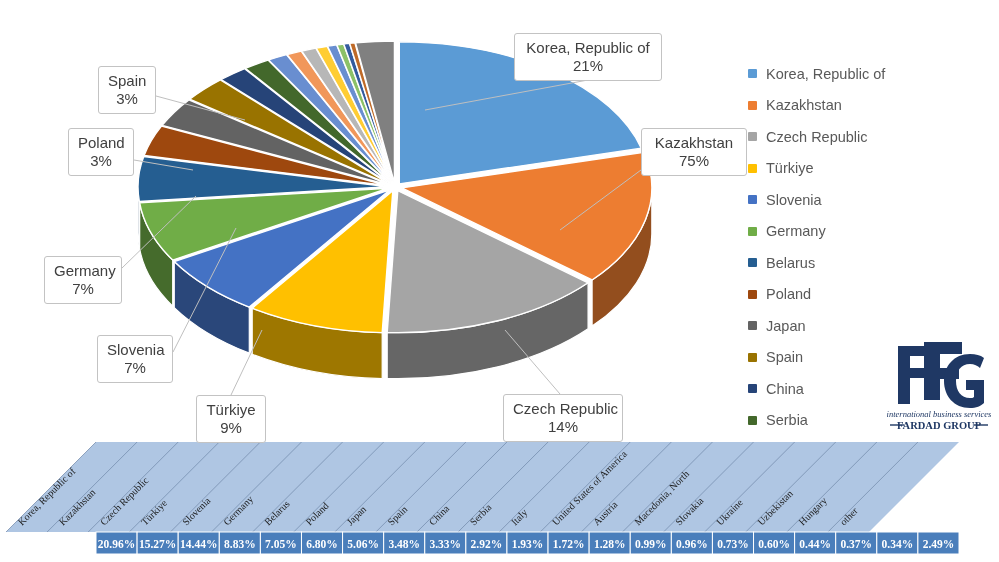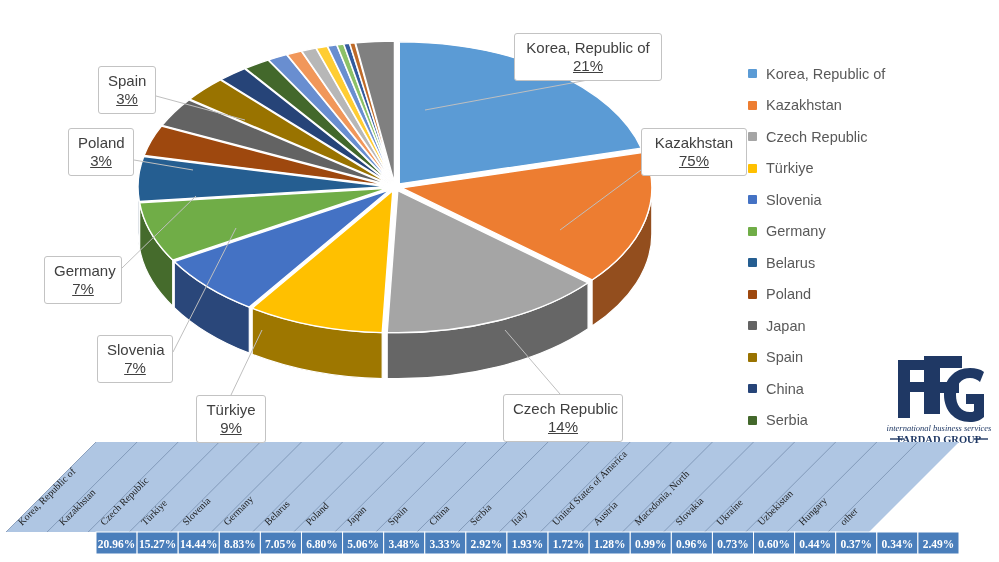--- a/index.html
+++ b/index.html
@@ -25,35 +25,35 @@
     color:#404040;
     font-size:15px;
     line-height:1.18;
     text-align:center;
     padding:5px 9px 6px 9px;
     white-space:nowrap;
     box-sizing:border-box;
     z-index:6;
   }
   .callout .cl-name{display:block;}
-  .callout .cl-pct{display:block;text-decoration:underline;}
+  .callout .cl-pct{display:block;}
 
   
   #legend{
     position:absolute;left:748px;top:58px;width:240px;
   }
   .lg-item{
     display:flex;align-items:center;
     height:31.5px;
   }
   .lg-sw{width:9px;height:9px;margin-right:9px;flex:0 0 auto;border-radius:1px;}
   .lg-tx{font-size:14.5px;color:#595959;white-space:nowrap;}
 
   
-  #logo{position:absolute;left:884px;top:352px;width:110px;height:92px;}
+  #logo{position:absolute;left:884px;top:338px;width:110px;height:92px;}
 
   
   #table-zone{position:absolute;left:0;top:436px;width:999px;height:126px;}
   #table-svg{position:absolute;left:0;top:0;}
   .hdr-lbl{
     font-family:"Liberation Serif", serif;
     font-size:10px;
     fill:#1a1a1a;
     font-weight:400;
   }

